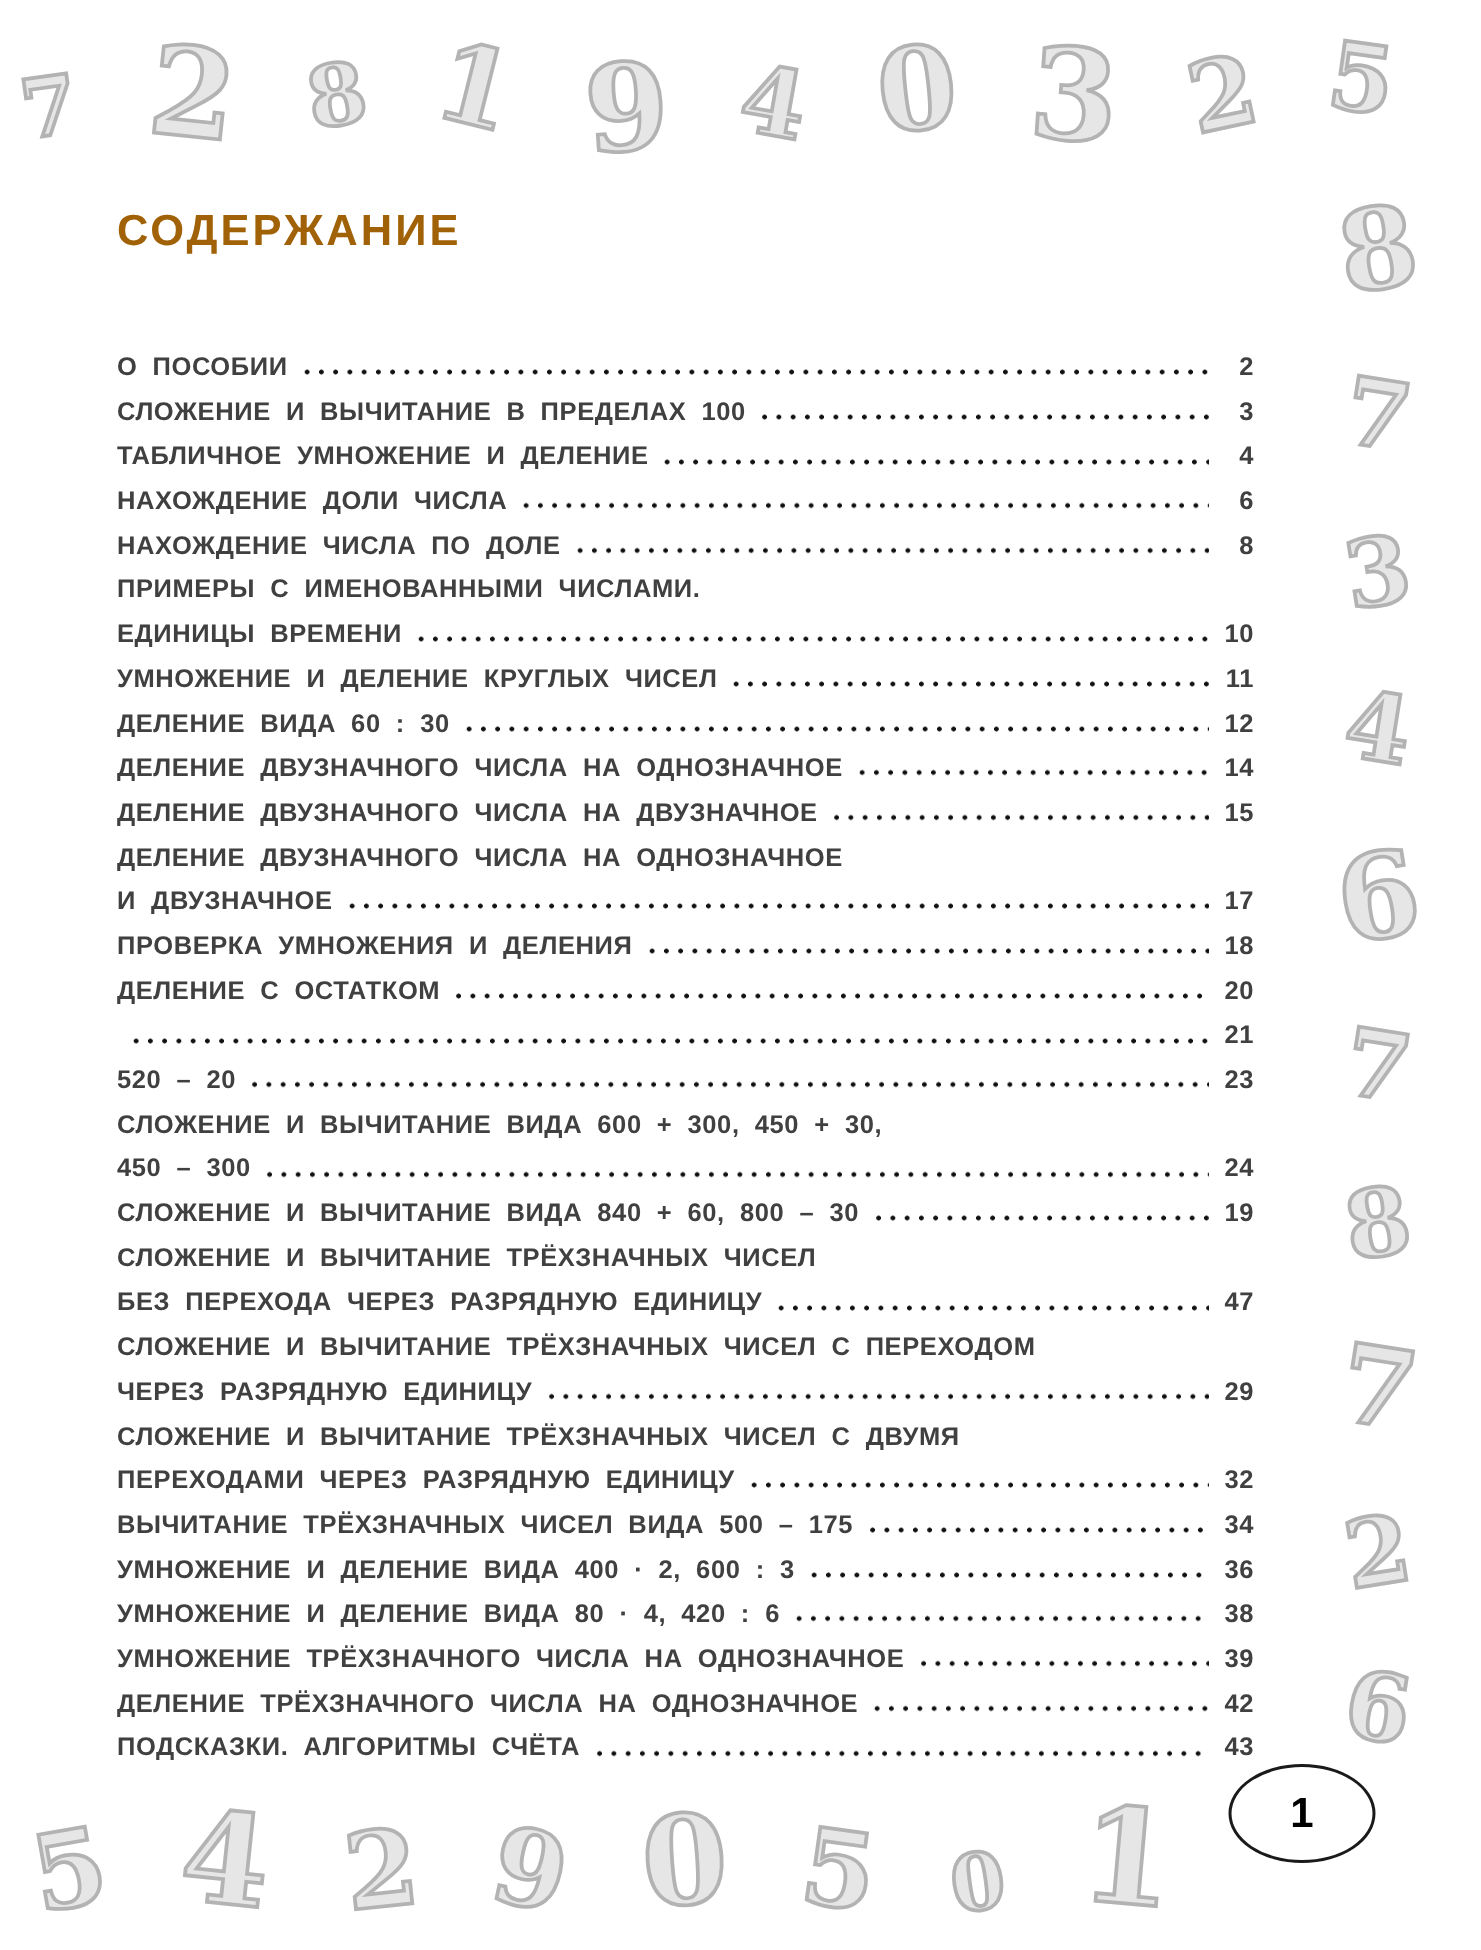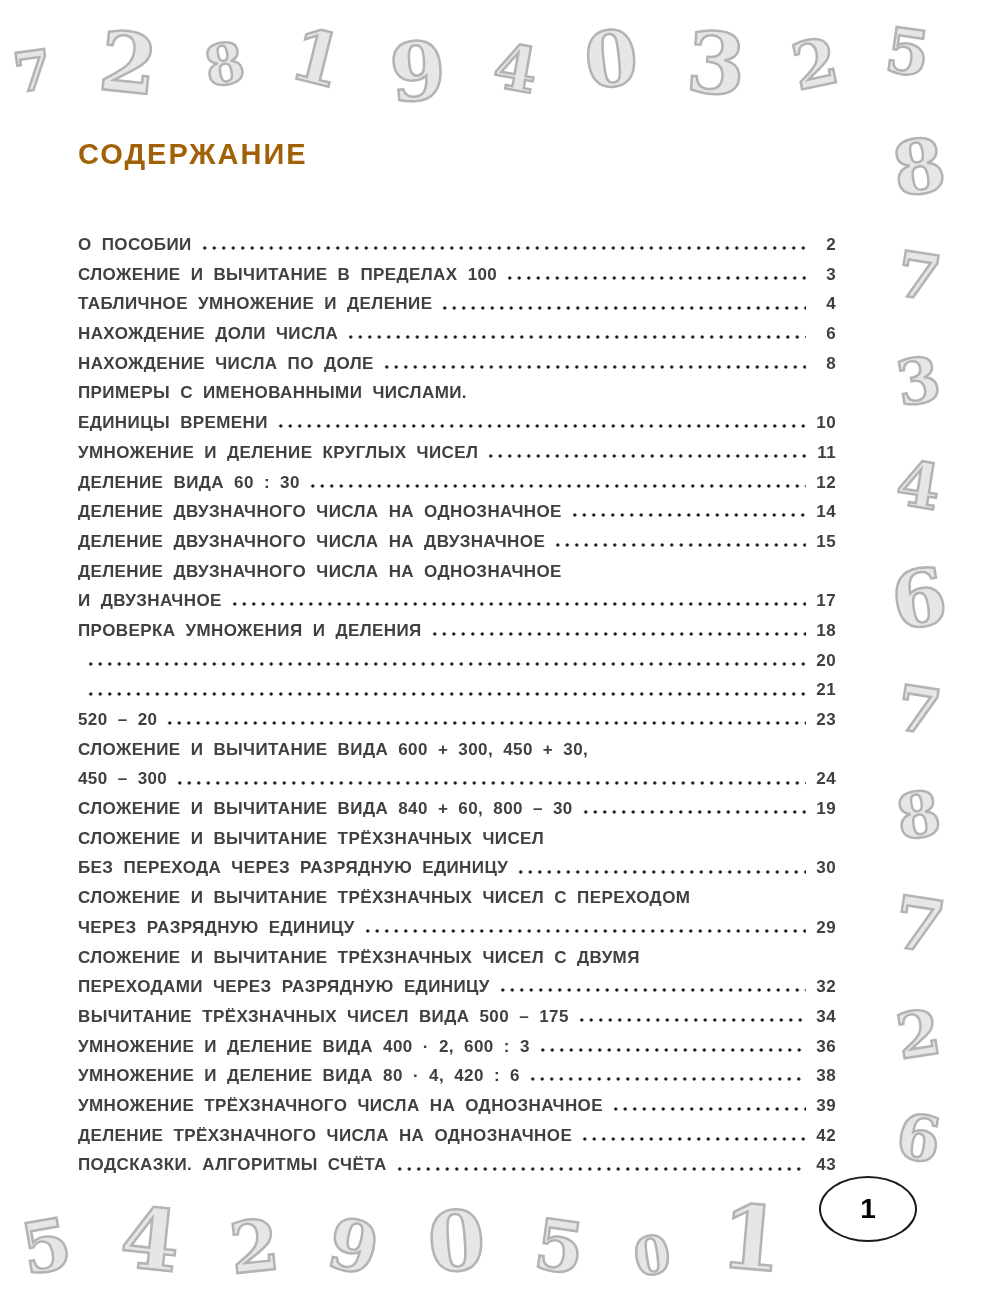--- a/index.html
+++ b/index.html
@@ -261,20 +261,21 @@
       </div>
       <div class="entry">
         <div class="line">
           <span class="txt">ПРОВЕРКА УМНОЖЕНИЯ И ДЕЛЕНИЯ</span>
           <span class="dots"></span>
           <span class="pg">18</span>
         </div>
       </div>
       <div class="entry">
         <div class="line">
+          <span class="txt">ДЕЛЕНИЕ С ОСТАТКОМ</span>
           <span class="dots"></span>
           <span class="pg">20</span>
         </div>
       </div>
       <div class="entry">
         <div class="line">
           <span class="dots"></span>
           <span class="pg">21</span>
         </div>
       </div>
@@ -302,21 +303,21 @@
           <span class="pg">19</span>
         </div>
       </div>
       <div class="entry">
         <div class="line">
           <span class="txt">СЛОЖЕНИЕ И ВЫЧИТАНИЕ ТРЁХЗНАЧНЫХ ЧИСЕЛ</span>
         </div>
         <div class="line">
           <span class="txt">БЕЗ ПЕРЕХОДА ЧЕРЕЗ РАЗРЯДНУЮ ЕДИНИЦУ</span>
           <span class="dots"></span>
-          <span class="pg">30</span>
+          <span class="pg">47</span>
         </div>
       </div>
       <div class="entry">
         <div class="line">
           <span class="txt">СЛОЖЕНИЕ И ВЫЧИТАНИЕ ТРЁХЗНАЧНЫХ ЧИСЕЛ С ПЕРЕХОДОМ</span>
         </div>
         <div class="line">
           <span class="txt">ЧЕРЕЗ РАЗРЯДНУЮ ЕДИНИЦУ</span>
           <span class="dots"></span>
           <span class="pg">29</span>

